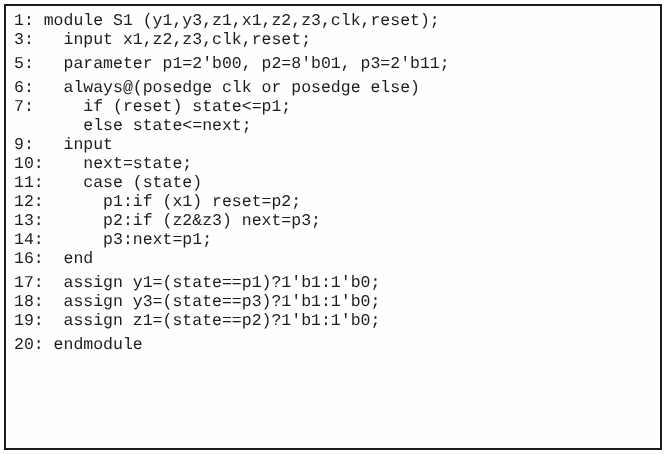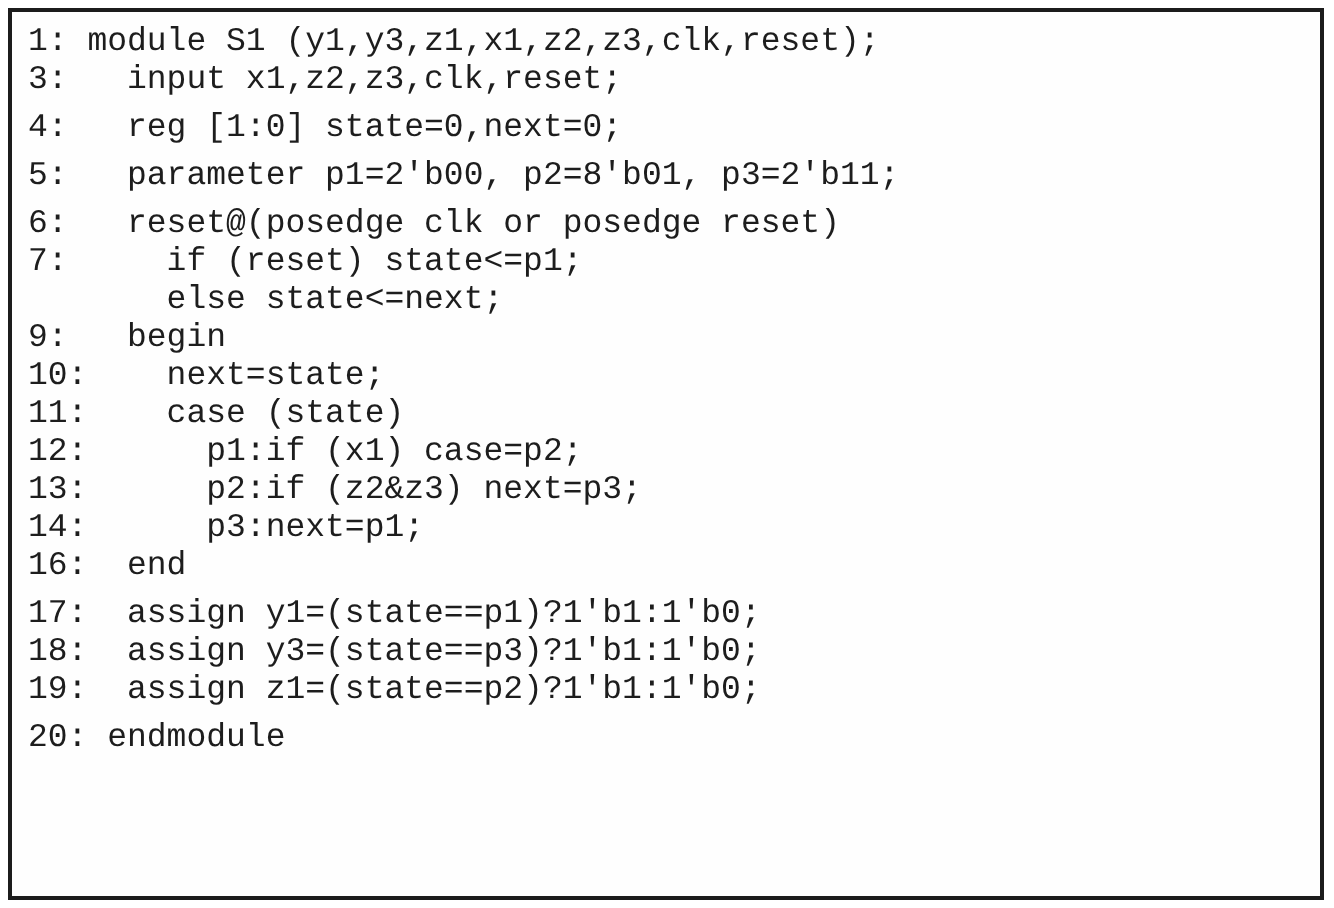--- a/index.html
+++ b/index.html
@@ -44,29 +44,28 @@
   }
 </style>
 </head>
 <body>
 
 <div class="canvas">
   <div class="code-frame">
     <div class="code-listing">
       <div class="line">1: module S1 (y1,y3,z1,x1,z2,z3,clk,reset);</div>
       <div class="line">3:   input x1,z2,z3,clk,reset;</div>
-      <div class="line gap">4:   reg [1:0] state=0,next=0;</div>
       <div class="line gap">5:   parameter p1=2'b00, p2=8'b01, p3=2'b11;</div>
-      <div class="line gap">6:   reset@(posedge clk or posedge reset)</div>
+      <div class="line gap">6:   always@(posedge clk or posedge else)</div>
       <div class="line">7:     if (reset) state&lt;=p1;</div>
       <div class="line">       else state&lt;=next;</div>
-      <div class="line">9:   begin</div>
+      <div class="line">9:   input</div>
       <div class="line">10:    next=state;</div>
       <div class="line">11:    case (state)</div>
-      <div class="line">12:      p1:if (x1) case=p2;</div>
+      <div class="line">12:      p1:if (x1) reset=p2;</div>
       <div class="line">13:      p2:if (z2&amp;z3) next=p3;</div>
       <div class="line">14:      p3:next=p1;</div>
       <div class="line">16:  end</div>
       <div class="line gap">17:  assign y1=(state==p1)?1'b1:1'b0;</div>
       <div class="line">18:  assign y3=(state==p3)?1'b1:1'b0;</div>
       <div class="line">19:  assign z1=(state==p2)?1'b1:1'b0;</div>
       <div class="line gap">20: endmodule</div>
     </div>
   </div>
 </div>

